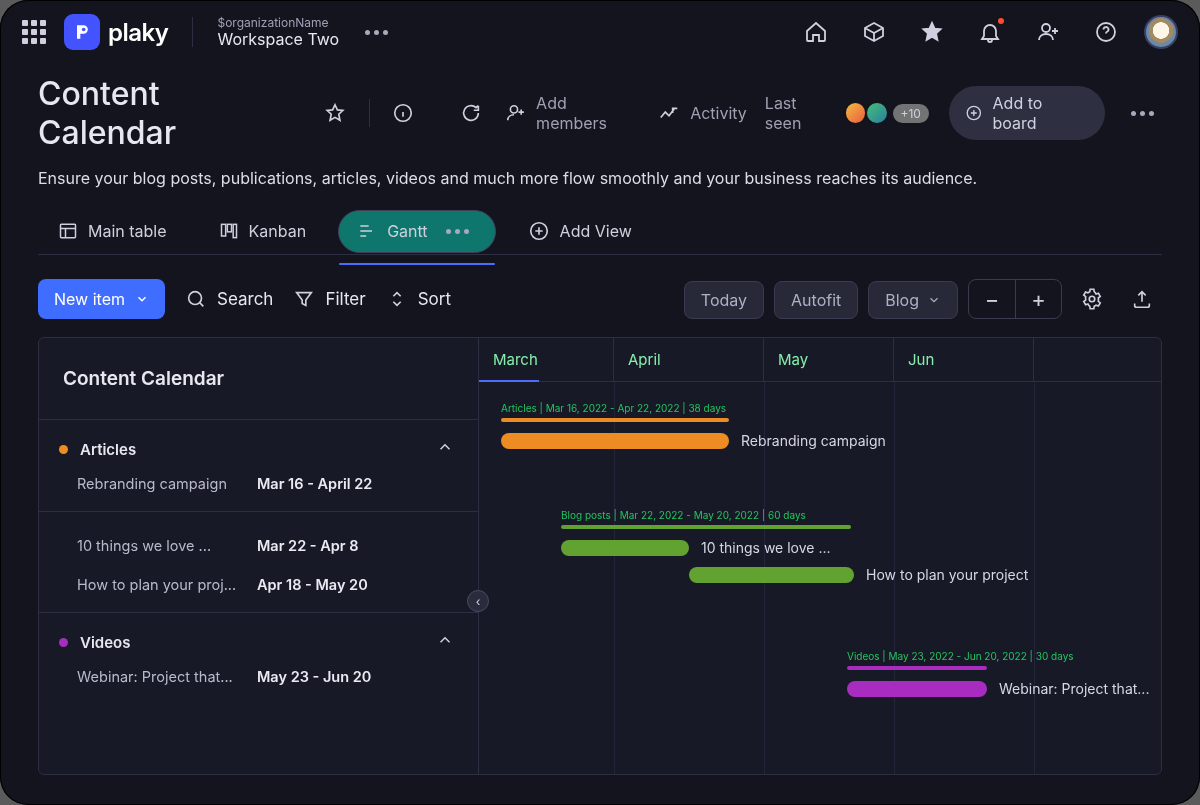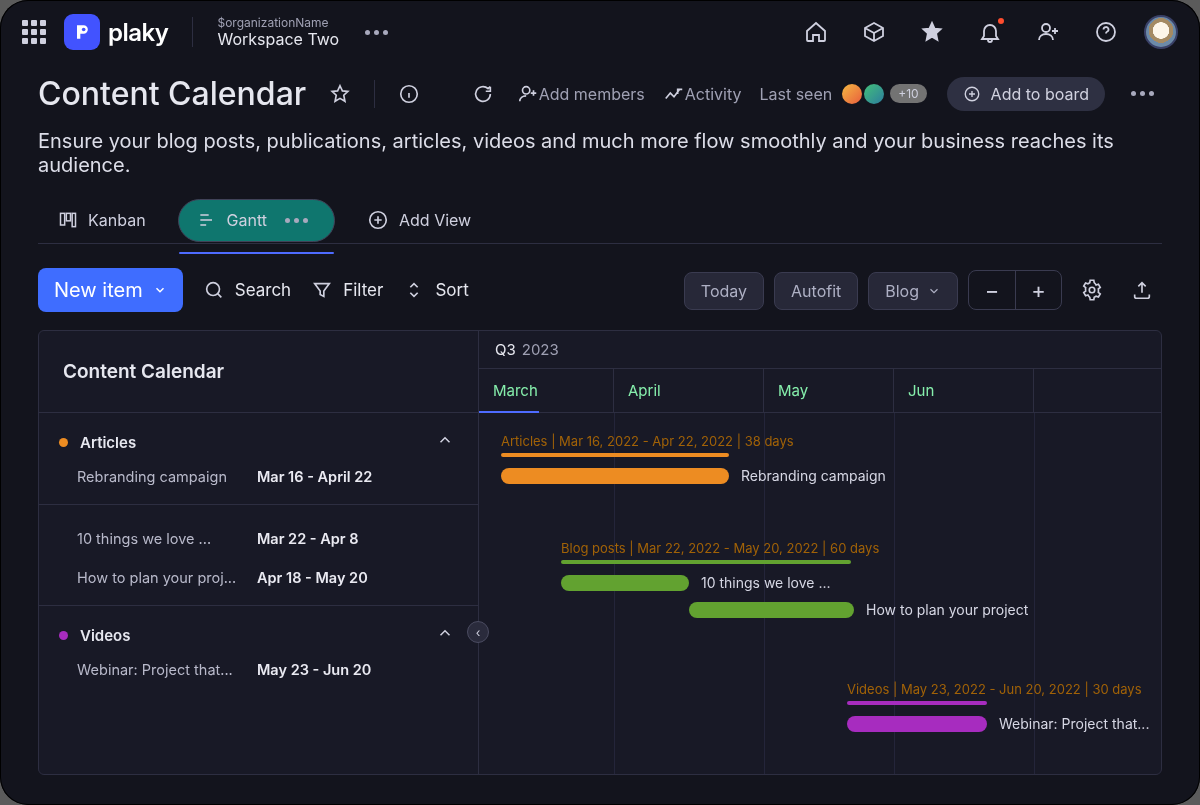--- a/index.html
+++ b/index.html
@@ -36,35 +36,35 @@
 .top-ico{width:40px;height:40px;display:flex;align-items:center;justify-content:center;cursor:pointer;position:relative}
 .top-ico svg{stroke:#cfd0df;fill:none;stroke-width:1.8}
 .notif-dot{position:absolute;top:4px;right:4px;width:10px;height:10px;background:#ff4d2e;border-radius:50%;border:2px solid var(--bg)}
 .avatar{width:34px;height:34px;border-radius:50%;background:radial-gradient(circle at 50% 45%,#fdf6e9 36%,#a48a63 38% 55%,#6c8aa8 55%);border:2px solid #394067}
 .head{padding:10px 38px 0}
 .title-row{display:flex;align-items:center;gap:18px}
 .h1{font-size:32px;font-weight:500}
 .ico-btn{width:32px;height:32px;display:flex;align-items:center;justify-content:center;cursor:pointer}
 .ico-btn svg{stroke:#cfd0df;fill:none;stroke-width:1.8}
 .vline{width:1px;height:28px;background:var(--line2)}
-.action{display:flex;align-items:center;color:var(--txt2);cursor:pointer}
+.action{display:flex;align-items:center;gap:10px;color:var(--txt2);cursor:pointer}
 .grey-btn{background:#2e3042;border-radius:999px;padding:7px 16px;display:flex;align-items:center;gap:10px;color:#d0d1df;cursor:pointer}
 .grey-btn svg{stroke:#d0d1df;fill:none;stroke-width:1.8}
 .seen{display:flex;align-items:center;gap:8px;color:var(--txt2)}
 .av{width:24px;height:24px;border-radius:50%;border:2px solid var(--bg);margin-left:-10px}
 .av:first-of-type{margin-left:0}
 .pill{background:#737373;color:#cfd0df;border-radius:999px;padding:2px 8px;font-size:12px;margin-left:-6px;border:2px solid var(--bg)}
-.desc{margin:16px 0 0;font-size:20px;color:#dcdde8}
+.desc{margin:16px 0 0;font-size:16px;color:#dcdde8}
 .tabs{display:flex;align-items:center;gap:12px;margin-top:20px;border-bottom:1px solid var(--line2);padding-bottom:0}
 .tab{display:flex;align-items:center;gap:10px;padding:10px 18px;color:#cfd0df;cursor:pointer;border-radius:22px;border:2px solid transparent}
 .tab.active{background:#0f766e;border:1px solid #414258;position:relative}
 .tab.active::after{content:"";position:absolute;left:0;right:0;bottom:-13px;height:2px;background:#4e6bff;border-radius:2px}
 .tab svg{stroke:#cfd0df;fill:none;stroke-width:1.8}
 .toolbar{display:flex;align-items:center;gap:20px;padding:24px 38px 18px}
-.new-btn{background:#3f6dff;color:#fff;border-radius:8px;padding:10px 16px;display:flex;align-items:center;gap:10px;font-size:20px;cursor:pointer}
+.new-btn{background:#3f6dff;color:#fff;border-radius:8px;padding:10px 16px;display:flex;align-items:center;gap:10px;font-size:16px;cursor:pointer}
 .tool{display:flex;align-items:center;gap:10px;color:var(--txt);cursor:pointer;font-size:17px}
 .tool svg{stroke:#cfd0df;fill:none;stroke-width:1.8}
 .rbtns{margin-left:auto;display:flex;gap:10px;align-items:flex-end}
 .soft-btn{background:#272838;border:1px solid #3a3b50;border-radius:8px;padding:8px 16px;color:#aeb0c4;cursor:pointer;display:flex;align-items:center;gap:8px}
 .zoomset{display:flex;border:1px solid #3a3b50;border-radius:8px;overflow:hidden}
 .zoomset div{width:46px;height:38px;display:flex;align-items:center;justify-content:center;cursor:pointer;color:#cfd0df;font-size:22px}
 .zoomset div+div{border-left:1px solid #3a3b50}
 .gantt{flex:1;margin:0 38px 30px;border:1px solid var(--line2);border-radius:6px;display:flex;overflow:hidden;background:#181926}
 .left{width:440px;border-right:1px solid var(--line2);display:flex;flex-direction:column}
 .left-head{height:82px;display:flex;align-items:center;padding:0 24px;border-bottom:1px solid var(--line2);font-size:19px;font-weight:600}
@@ -81,21 +81,21 @@
 .q-row{height:38px;display:flex;align-items:center;padding:0 16px;font-size:15px;border-bottom:1px solid var(--line2)}
 .q-row .y{color:var(--txt2);margin-left:6px}
 .mon-row{height:44px;display:flex;border-bottom:1px solid var(--line2)}
 .mon{border-right:1px solid var(--line2);display:flex;align-items:center;padding:0 14px;color:#86efac;font-size:15px}
 .mon.cur{position:relative}
 .mon.cur::after{content:"";position:absolute;left:0;bottom:-1px;width:60px;height:2px;background:#4e6bff}
 .timeline{flex:1;position:relative}
 .vgrid{position:absolute;top:0;bottom:0;border-left:1px solid #24253a}
 .collapse-handle{position:absolute;left:-12px;top:208px;width:22px;height:22px;border-radius:50%;background:#2a2b3c;border:1px solid #4a4b60;display:flex;align-items:center;justify-content:center;cursor:pointer;color:#cfd0df;font-size:12px}
 .tl-group{position:absolute;left:0;right:0}
-.range-label{font-size:13px;color:#a16207;margin-bottom:4px;white-space:nowrap}
+.range-label{font-size:10px;color:#22c55e;margin-bottom:4px;white-space:nowrap}
 .thin-bar{height:4px;border-radius:3px}
 .bar-row{display:flex;align-items:center;gap:12px;margin-top:10px}
 .bar{height:16px;border-radius:8px}
 .bar-lbl{font-size:14px;color:#d6d7e4;white-space:nowrap}
 </style>
 </head>
 <body>
 
 <div class="app">
 
@@ -220,20 +220,27 @@
           <span></span>
           <span></span>
           <span></span>
         </div>
     </div>
     <div class="desc">Ensure your blog posts, publications, articles, videos and much more flow smoothly and your business reaches its audience.</div>
 
     <div class="tabs">
       <div class="tab">
         <svg width="20" height="20" viewBox="0 0 24 24">
+            <rect x="3" y="4" width="18" height="16" rx="1"></rect>
+            <path d="M3 9h18M9 9v11"></path>
+          </svg>
+        <span>Main table</span>
+      </div>
+      <div class="tab">
+        <svg width="20" height="20" viewBox="0 0 24 24">
             <rect x="3" y="4" width="5" height="14"></rect>
             <rect x="10" y="4" width="5" height="9"></rect>
             <rect x="17" y="4" width="4" height="16"></rect>
           </svg>
         <span>Kanban</span>
       </div>
       <div class="tab active">
         <svg width="20" height="20" viewBox="0 0 24 24">
             <path d="M4 6h10M4 12h14M4 18h7"></path>
           </svg>
@@ -350,24 +357,20 @@
               </svg></div>
         </div>
         <div class="task-row">
           <div class="task-name">Webinar: Project that...</div>
           <div class="task-date">May 23 - Jun 20</div>
         </div>
       </div>
     </div>
 
     <div class="right">
-      <div class="q-row">
-        <span>Q3</span>
-        <span class="y">2023</span>
-      </div>
       <div class="mon-row">
         <div class="mon cur" style="width:135px">March</div>
         <div class="mon" style="width:150px">April</div>
         <div class="mon" style="width:130px">May</div>
         <div class="mon" style="width:140px">Jun</div>
       </div>
       <div class="timeline">
         <div class="vgrid" style="left:135px"></div>
         <div class="vgrid" style="left:285px"></div>
         <div class="vgrid" style="left:415px"></div>

